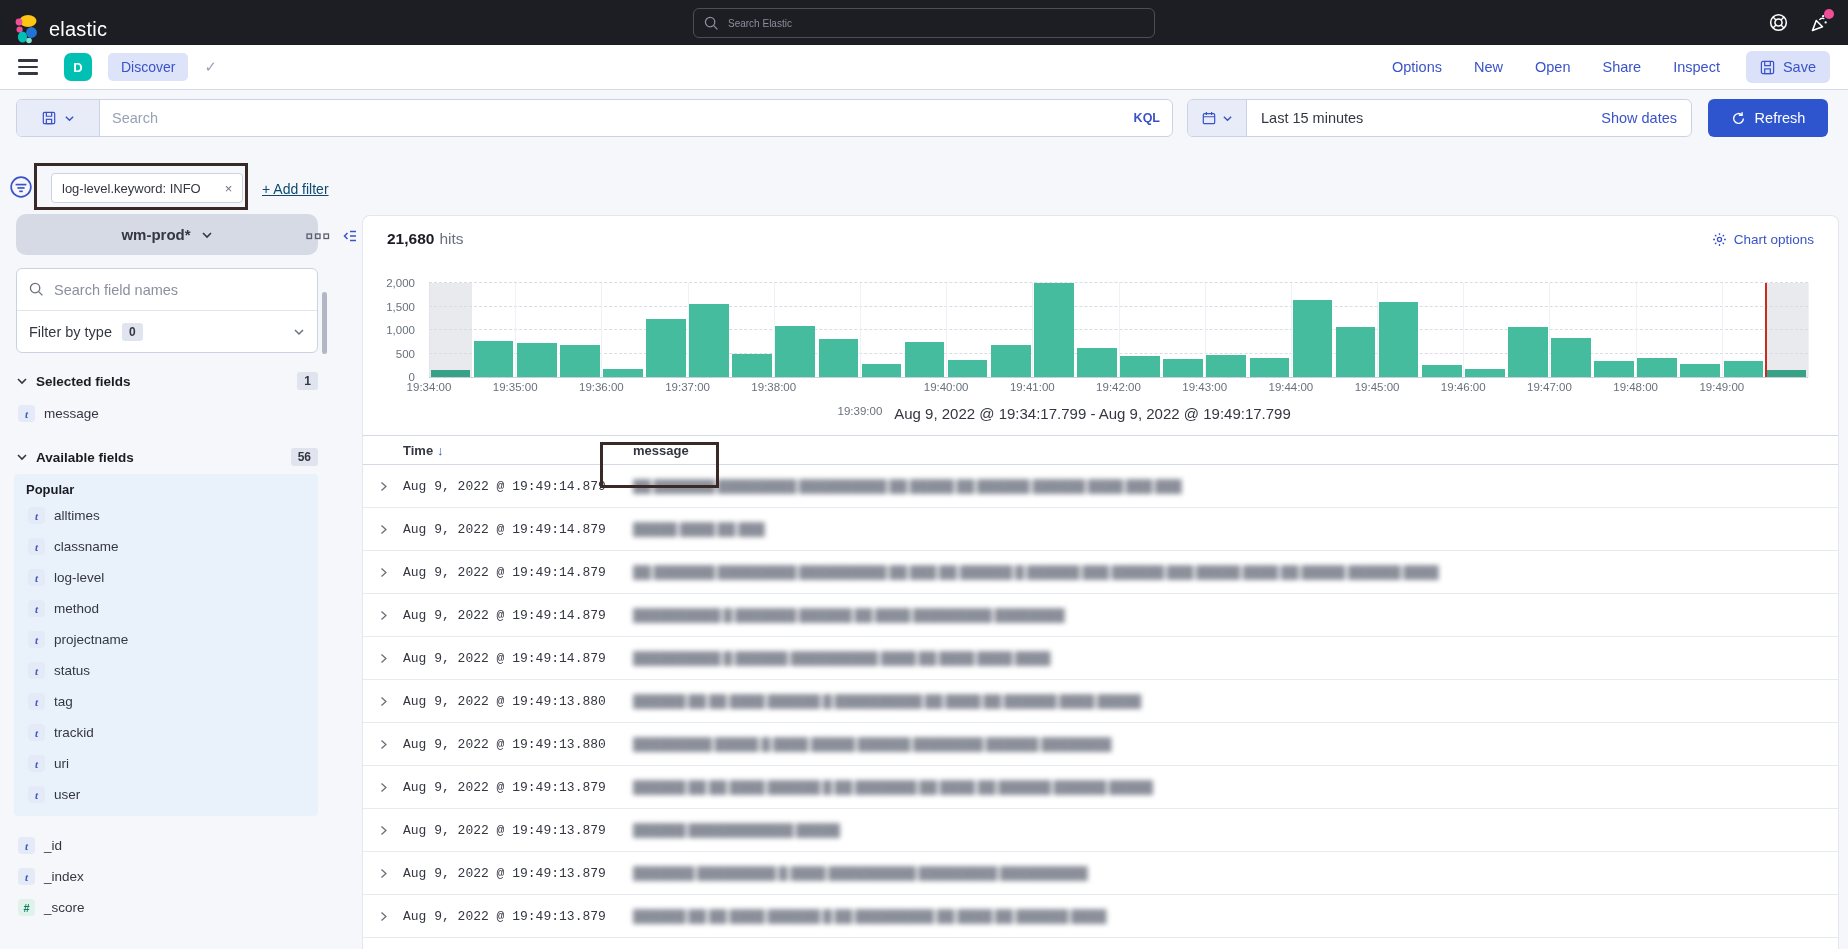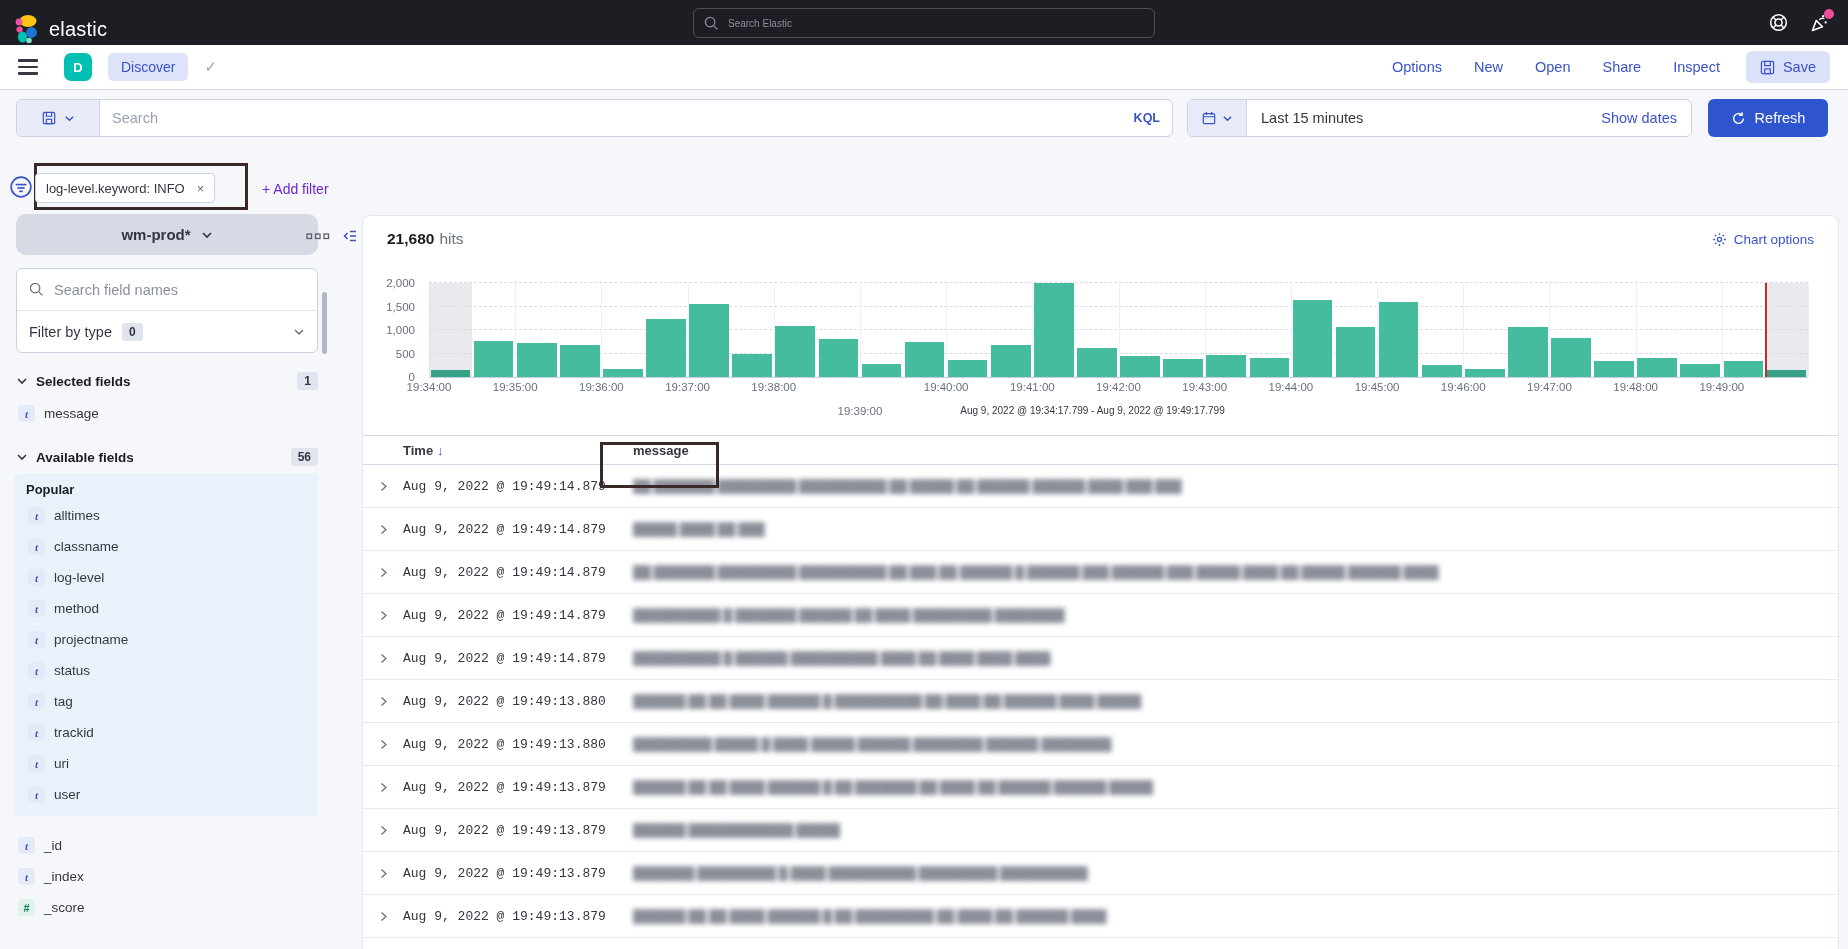--- a/index.html
+++ b/index.html
@@ -38,24 +38,24 @@
   .date-group{margin-left:14px;flex:0 0 505px;display:flex;border:1px solid #CBD2E2;border-radius:6px;background:#fff;overflow:hidden;height:38px;box-sizing:border-box;align-items:center;}
   .cal-seg{width:58px;align-self:stretch;background:#E7ECF8;border-right:1px solid #CBD2E2;display:flex;align-items:center;justify-content:center;gap:6px;color:#3A53C8;cursor:pointer;}
   .timerange{padding-left:14px;font-size:14.5px;color:#343741;}
   .show-dates{margin-left:auto;padding-right:14px;color:#3A53C8;font-size:14.5px;cursor:pointer;}
   .refresh-btn{margin-left:16px;flex:0 0 120px;height:38px;border:none;border-radius:6px;background:#2E55CE;color:#fff;
       font-size:14.5px;display:flex;align-items:center;justify-content:center;gap:9px;cursor:pointer;font-family:inherit;text-align:right;}
   
   .filter-icon{position:absolute;left:9px;top:175px;color:#3A53C8;cursor:pointer;}
   .annot{border:3.5px solid #3A2A27;position:absolute;box-sizing:border-box;}
   #filter-annot{left:34px;top:163px;width:214px;height:47px;}
-  .filter-pill{position:absolute;left:35px;top:173px;height:28px;background:#fff;border:1px solid #CBD2E2;border-radius:4px;
-      display:flex;align-items:center;gap:12px;padding:0 10px;font-size:13px;color:#343741;cursor:pointer;}
+  .filter-pill{position:absolute;left:51px;top:173px;height:28px;background:#fff;border:1px solid #CBD2E2;border-radius:4px;
+      display:flex;align-items:center;gap:24px;padding:0 10px;font-size:13px;color:#343741;cursor:pointer;}
   .pill-x{color:#69707D;font-size:13px;cursor:pointer;}
-  .add-filter{position:absolute;left:262px;top:181px;color:#6d28d9;font-size:14px;cursor:pointer;}
+  .add-filter{position:absolute;left:262px;top:181px;color:#0c4a6e;font-size:14px;cursor:pointer;text-decoration:underline;}
   
   .sidebar{position:absolute;left:0;top:205px;width:330px;bottom:0;padding:9px 12px 0 16px;box-sizing:border-box;}
   .index-btn{height:41px;border-radius:10px;background:#D5DAE4;display:flex;align-items:center;justify-content:center;gap:10px;
       font-size:15px;font-weight:700;color:#343741;cursor:pointer;}
   .field-search-wrap{margin-top:13px;border:1px solid #CBD2E2;border-radius:6px;background:#fff;overflow:hidden;}
   .field-search{height:41px;display:flex;align-items:center;gap:10px;padding:0 12px;color:#8A90A0;font-size:14.5px;border-bottom:1px solid #E0E5EE;}
   .type-filter{height:41px;display:flex;align-items:center;gap:10px;padding:0 12px;font-size:14.5px;color:#343741;cursor:pointer;}
   .count-badge{background:#DFE4EF;color:#343741;font-size:12px;font-weight:700;border-radius:3px;padding:2px 7px;}
   .acc-header{margin-top:19px;display:flex;align-items:center;gap:8px;font-size:13.5px;font-weight:700;color:#1A1C21;cursor:pointer;}
   .acc-header .count-badge{margin-left:auto;}
@@ -84,21 +84,21 @@
   .plot{position:absolute;left:66px;right:30px;top:21px;height:94px;border-bottom:1px solid #C9CFDA;}
   .gridline-h{position:absolute;left:0;right:0;height:0;border-top:1px dashed #D8DCE5;}
   .gridline-v{position:absolute;top:0;bottom:0;width:0;border-left:1px solid #EEF1F5;}
   .slot{position:absolute;bottom:0;top:0;}
   .band{position:absolute;inset:0;background:#D9DCE3;opacity:.6;}
   .bar{position:absolute;bottom:0;left:4%;width:92%;background:#45BC9E;cursor:pointer;}
   .bar.partial{background:#38a289;}
   .now-line{position:absolute;top:0;bottom:0;width:2px;background:#CA2B1E;}
   .xlabels{position:absolute;left:66px;right:30px;top:119px;height:16px;}
   .xlabel{position:absolute;transform:translateX(-50%);font-size:11.5px;color:#69707D;white-space:nowrap;}
-  .chart-subtitle{position:absolute;top:143px;left:0;right:16px;text-align:center;font-size:10px;color:#343741;}
+  .chart-subtitle{position:absolute;top:143px;left:0;right:16px;text-align:center;font-size:15px;color:#343741;}
   
   .tbl{position:absolute;top:219px;left:0;right:0;bottom:0;overflow:hidden;}
   .tbl-header{height:30px;border-top:1px solid #D3DAE6;border-bottom:1px solid #D3DAE6;display:flex;align-items:center;
       font-size:13px;font-weight:700;color:#343741;box-sizing:border-box;}
   .col-chev{flex:0 0 40px;padding-left:14px;box-sizing:border-box;}
   .col-time{flex:0 0 216px;}
   .col-msg{flex:1;padding-left:14px;}
   .sort-arrow{color:#3A53C8;font-weight:400;margin-left:4px;}
   .tbl-row{height:42px;border-bottom:1px solid #E6EAF1;display:flex;align-items:center;}
   .row-time{font-family:"Liberation Mono","DejaVu Sans Mono",monospace;font-size:13px;color:#343741;}

